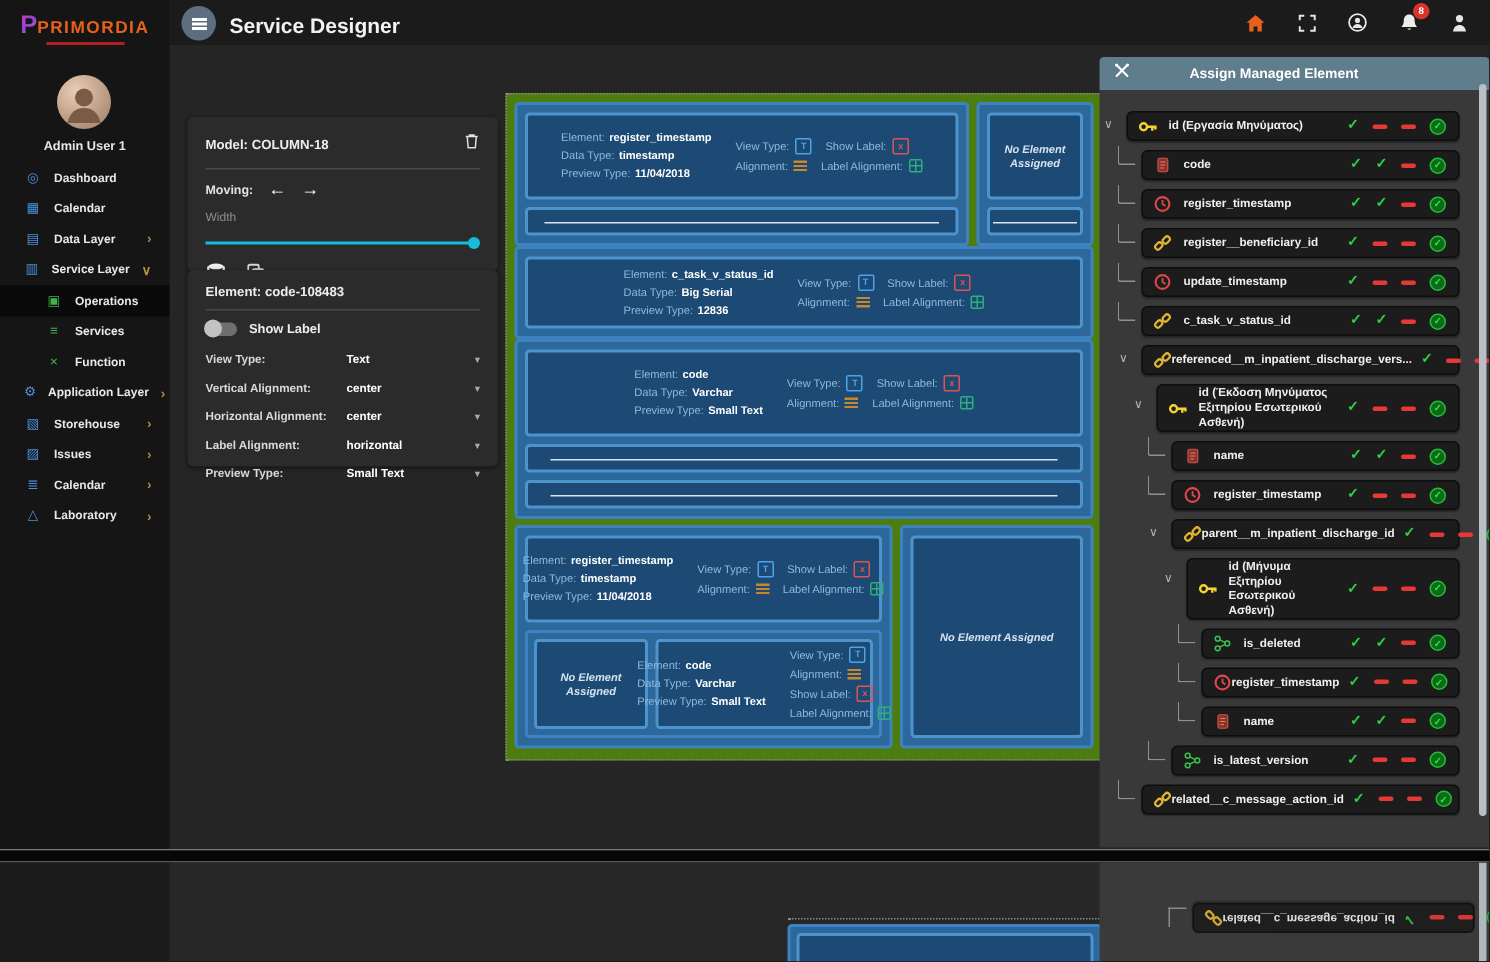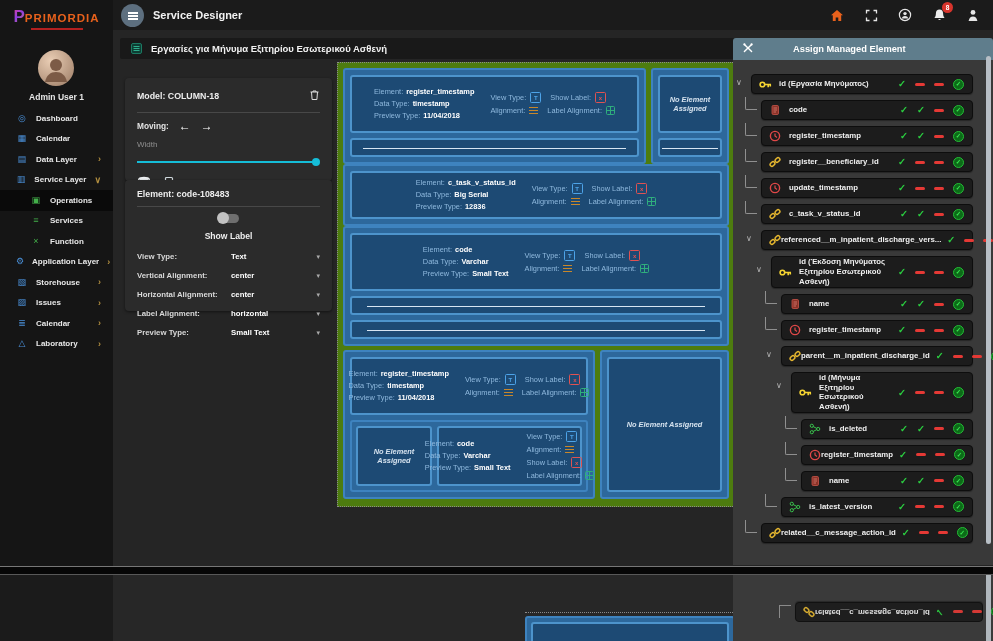--- a/index.html
+++ b/index.html
@@ -3,21 +3,21 @@
 <meta charset="utf-8">
 <style>
   html,body{margin:0;padding:0;background:#141414;font-family:"Liberation Sans",sans-serif;}
   .stage{position:relative;width:993px;height:641px;background:#2a2a2a;overflow:hidden;}
   .window{position:absolute;top:0;left:0;width:993px;height:566px;background:#252525;overflow:hidden;border-bottom:1px solid #777;}
 
   
   .topbar{position:absolute;left:113px;top:0;width:880px;height:30px;background:#1b1b1b;}
   .burger{position:absolute;left:8px;top:4px;width:23px;height:23px;border-radius:50%;background:#5d6f7f;display:flex;align-items:center;justify-content:center;cursor:pointer;}
   .burger .bars{width:10px;height:2px;background:#fff;box-shadow:0 -3px 0 #fff,0 3px 0 #fff;}
-  .app-title{position:absolute;left:40px;top:9px;font-size:11px;font-weight:700;color:#f2f2f2;}
+  .app-title{position:absolute;left:40px;top:9px;font-size:14px;font-weight:700;color:#f2f2f2;}
   .hicons{position:absolute;right:12px;top:0;height:30px;display:flex;align-items:center;gap:18px;}
   .hic{position:relative;width:16px;height:16px;display:flex;align-items:center;justify-content:center;cursor:pointer;}
   .badge{position:absolute;top:-5px;right:-6px;min-width:11px;height:11px;border-radius:50%;background:#d8342c;color:#fff;font-size:6.5px;font-weight:700;display:flex;align-items:center;justify-content:center;}
 
   
   .sidebar{position:absolute;left:0;top:0;width:113px;height:566px;background:#151515;}
   .logo{position:absolute;top:7px;left:0;width:113px;text-align:center;}
   .logo-line{display:flex;align-items:baseline;justify-content:center;gap:0;}
   .logo-p{font-size:17px;font-weight:700;background:linear-gradient(135deg,#e33f8f,#8d3fe3 45%,#f2903a);-webkit-background-clip:text;background-clip:text;color:transparent;}
   .logo-rest{font-size:11.5px;font-weight:700;letter-spacing:1px;color:#e8611c;}
@@ -46,21 +46,21 @@
   .card-div{border-top:1px solid #484848;margin:7px 0;}
   .moving-row{display:flex;align-items:center;gap:10px;}
   .moving-lb{font-size:8.3px;font-weight:700;color:#e3e3e3;}
   .arrow-btn{font-size:12px;font-weight:700;color:#fff;cursor:pointer;line-height:1;}
   .width-lb{font-size:8px;color:#8f8f8f;margin-top:8px;}
   .slider{position:relative;margin-top:9px;height:8px;cursor:pointer;}
   .slider-track{position:absolute;top:3px;left:0;right:4px;height:2px;background:#15bdd8;}
   .slider-thumb{position:absolute;right:0;top:0;width:8px;height:8px;border-radius:50%;background:#15bdd8;}
   .card-icons{display:flex;gap:13px;margin-top:9px;}
   .card-icons span{cursor:pointer;}
-  .tgl-row{display:flex;align-items:center;gap:8px;margin:2px 0 6px;flex-direction:column;}
+  .tgl-row{display:flex;align-items:center;gap:8px;margin:2px 0 6px;}
   .tgl{position:relative;width:21px;height:9px;border-radius:5px;background:#6f6f6f;cursor:pointer;}
   .tgl-knob{position:absolute;left:-1px;top:-2px;width:12px;height:12px;border-radius:50%;background:#c2c2c2;}
   .tgl-lb{font-size:8.6px;font-weight:700;color:#ededed;}
   .f-row{display:flex;align-items:center;height:19px;cursor:pointer;}
   .f-lab{width:94px;font-size:7.8px;font-weight:700;color:#d9d9d9;}
   .f-val{flex:1;font-size:7.8px;font-weight:700;color:#fff;}
   .f-chev{font-size:7px;color:#aaa;}
 
   
   .canvas{position:absolute;left:337px;top:62px;width:398px;height:445px;background:#4d7c0f;border:1px dotted #8a8a8a;box-sizing:border-box;padding:5px;overflow:hidden;display:flex;flex-direction:column;gap:0;}
@@ -243,27 +243,20 @@
             <span class="nav-ch">›</span>
           </div>
           <div class="nav-item">
             <span class="nav-ic b">△</span>
             <span class="nav-lb">Laboratory</span>
             <span class="nav-ch">›</span>
           </div>
         </div>
     </div>
 
-    <div class="toolbar">
-      <span><svg width="11" height="11" viewBox="0 0 11 11">
-            <rect x="0.5" y="0.5" width="10" height="10" rx="1.5" fill="#0e3d33" stroke="#1c7a63"></rect>
-            <path d="M2.5 3.5 h6 M2.5 5.5 h6 M2.5 7.5 h6" stroke="#2fae8d" stroke-width="1"></path>
-          </svg></span>
-      <span class="toolbar-title">Εργασίες για Μήνυμα Εξιτηρίου Εσωτερικού Ασθενή</span>
-    </div>
 
     <div class="card card1">
       <div class="card-head">
         <span class="card-title">Model: COLUMN-18</span>
         <span><svg width="11" height="12" viewBox="0 0 11 12">
               <path d="M1.5 3 h8 M4 3 V2 h3 v1 M2.5 3 l.6 7.5 h4.8 l.6 -7.5" fill="none" stroke="#e0e0e0" stroke-width="1"></path>
             </svg></span>
       </div>
       <div class="card-div"></div>
       <div class="moving-row">

